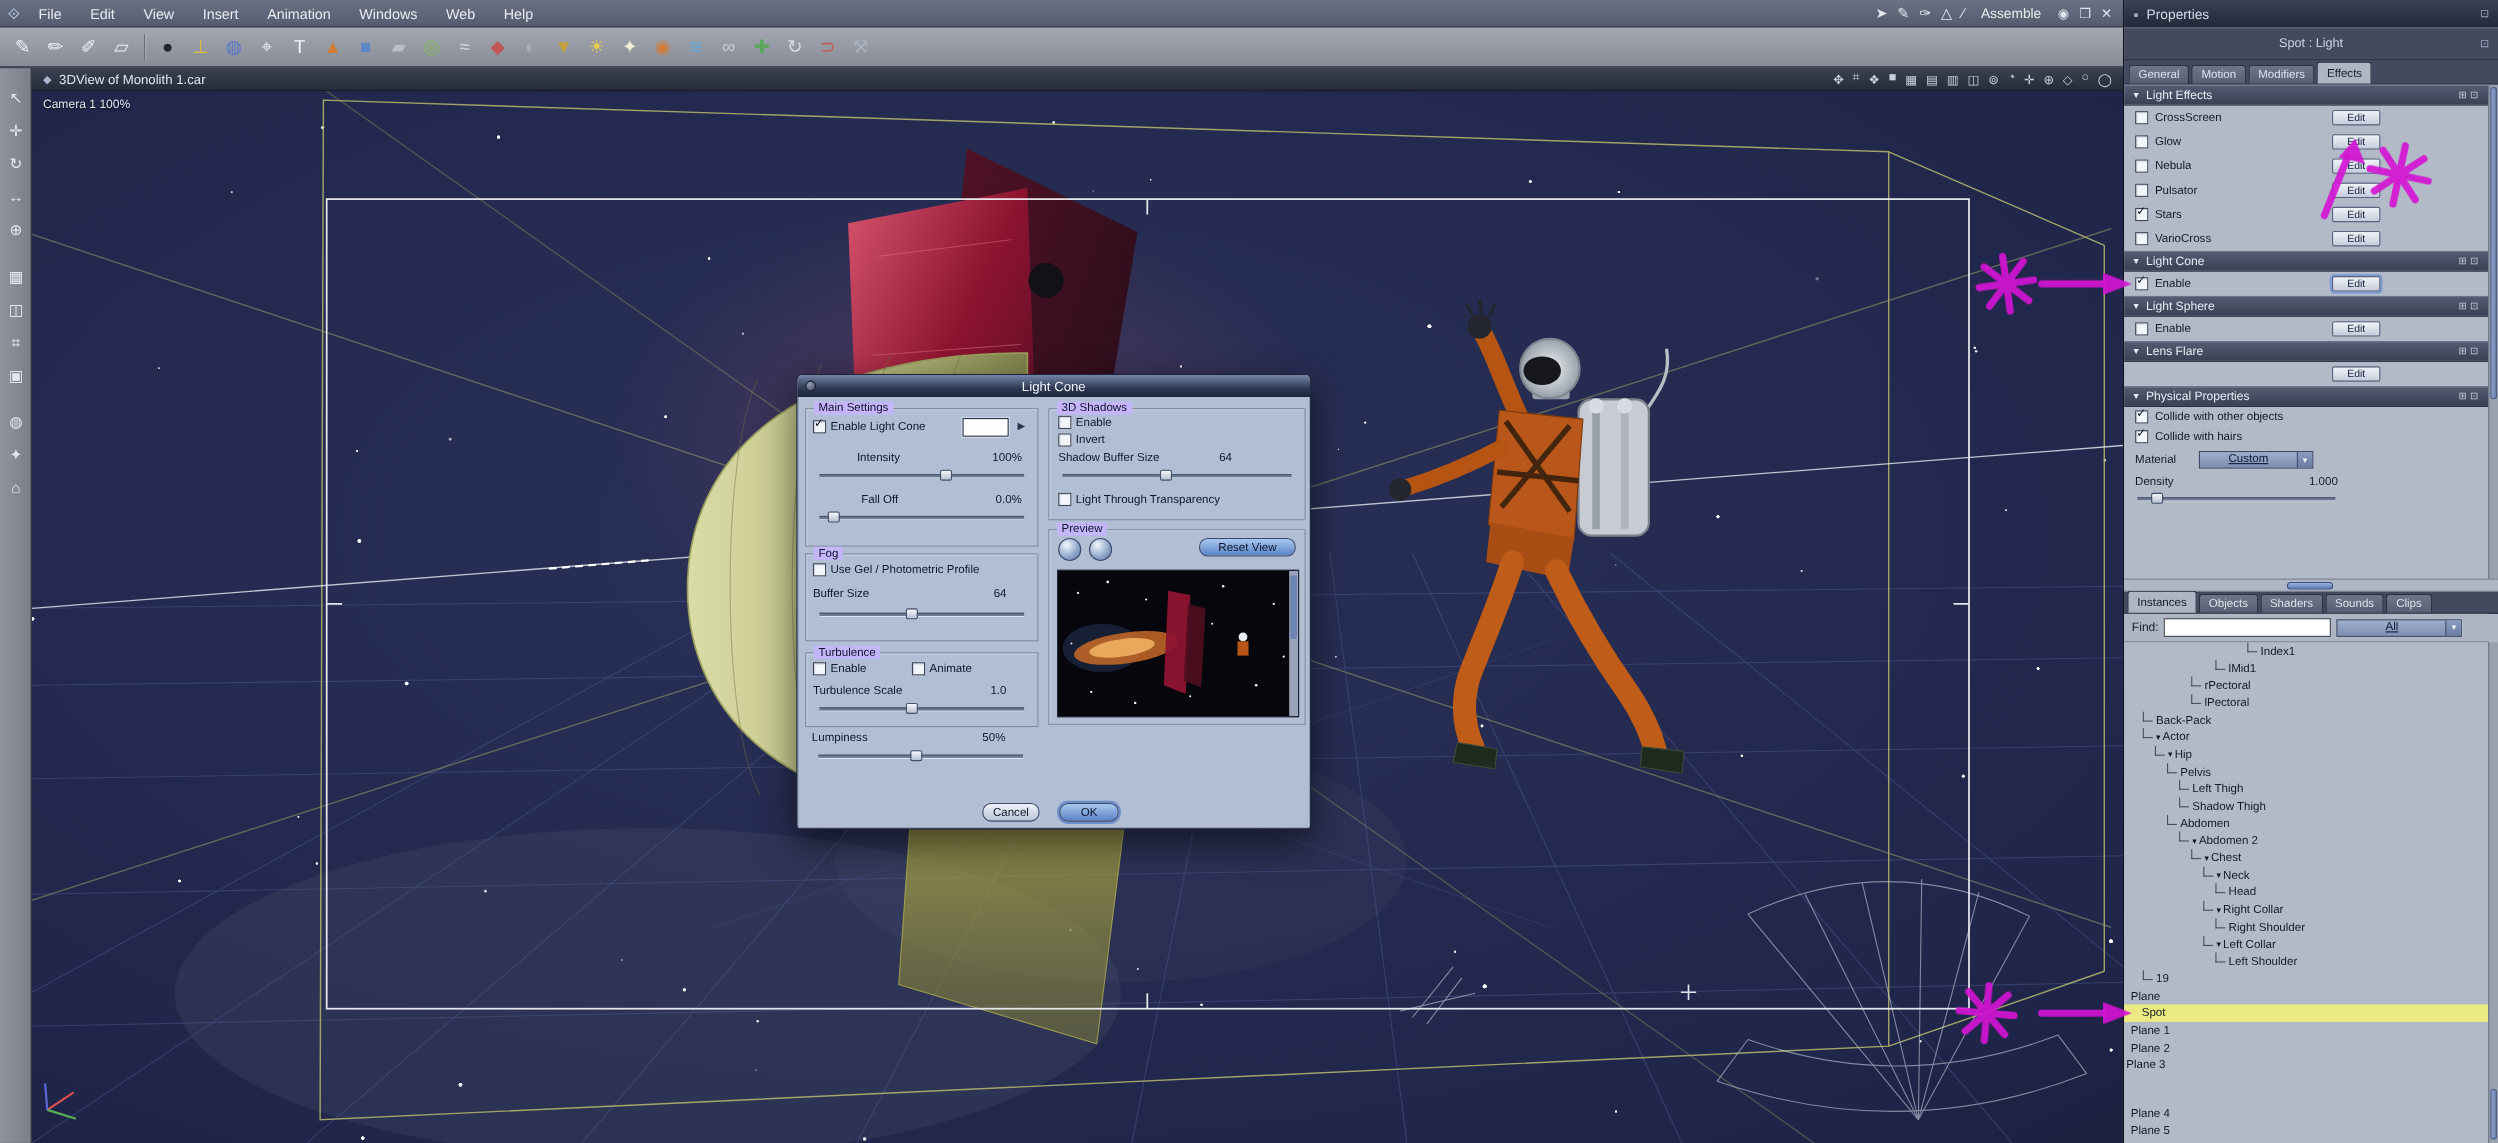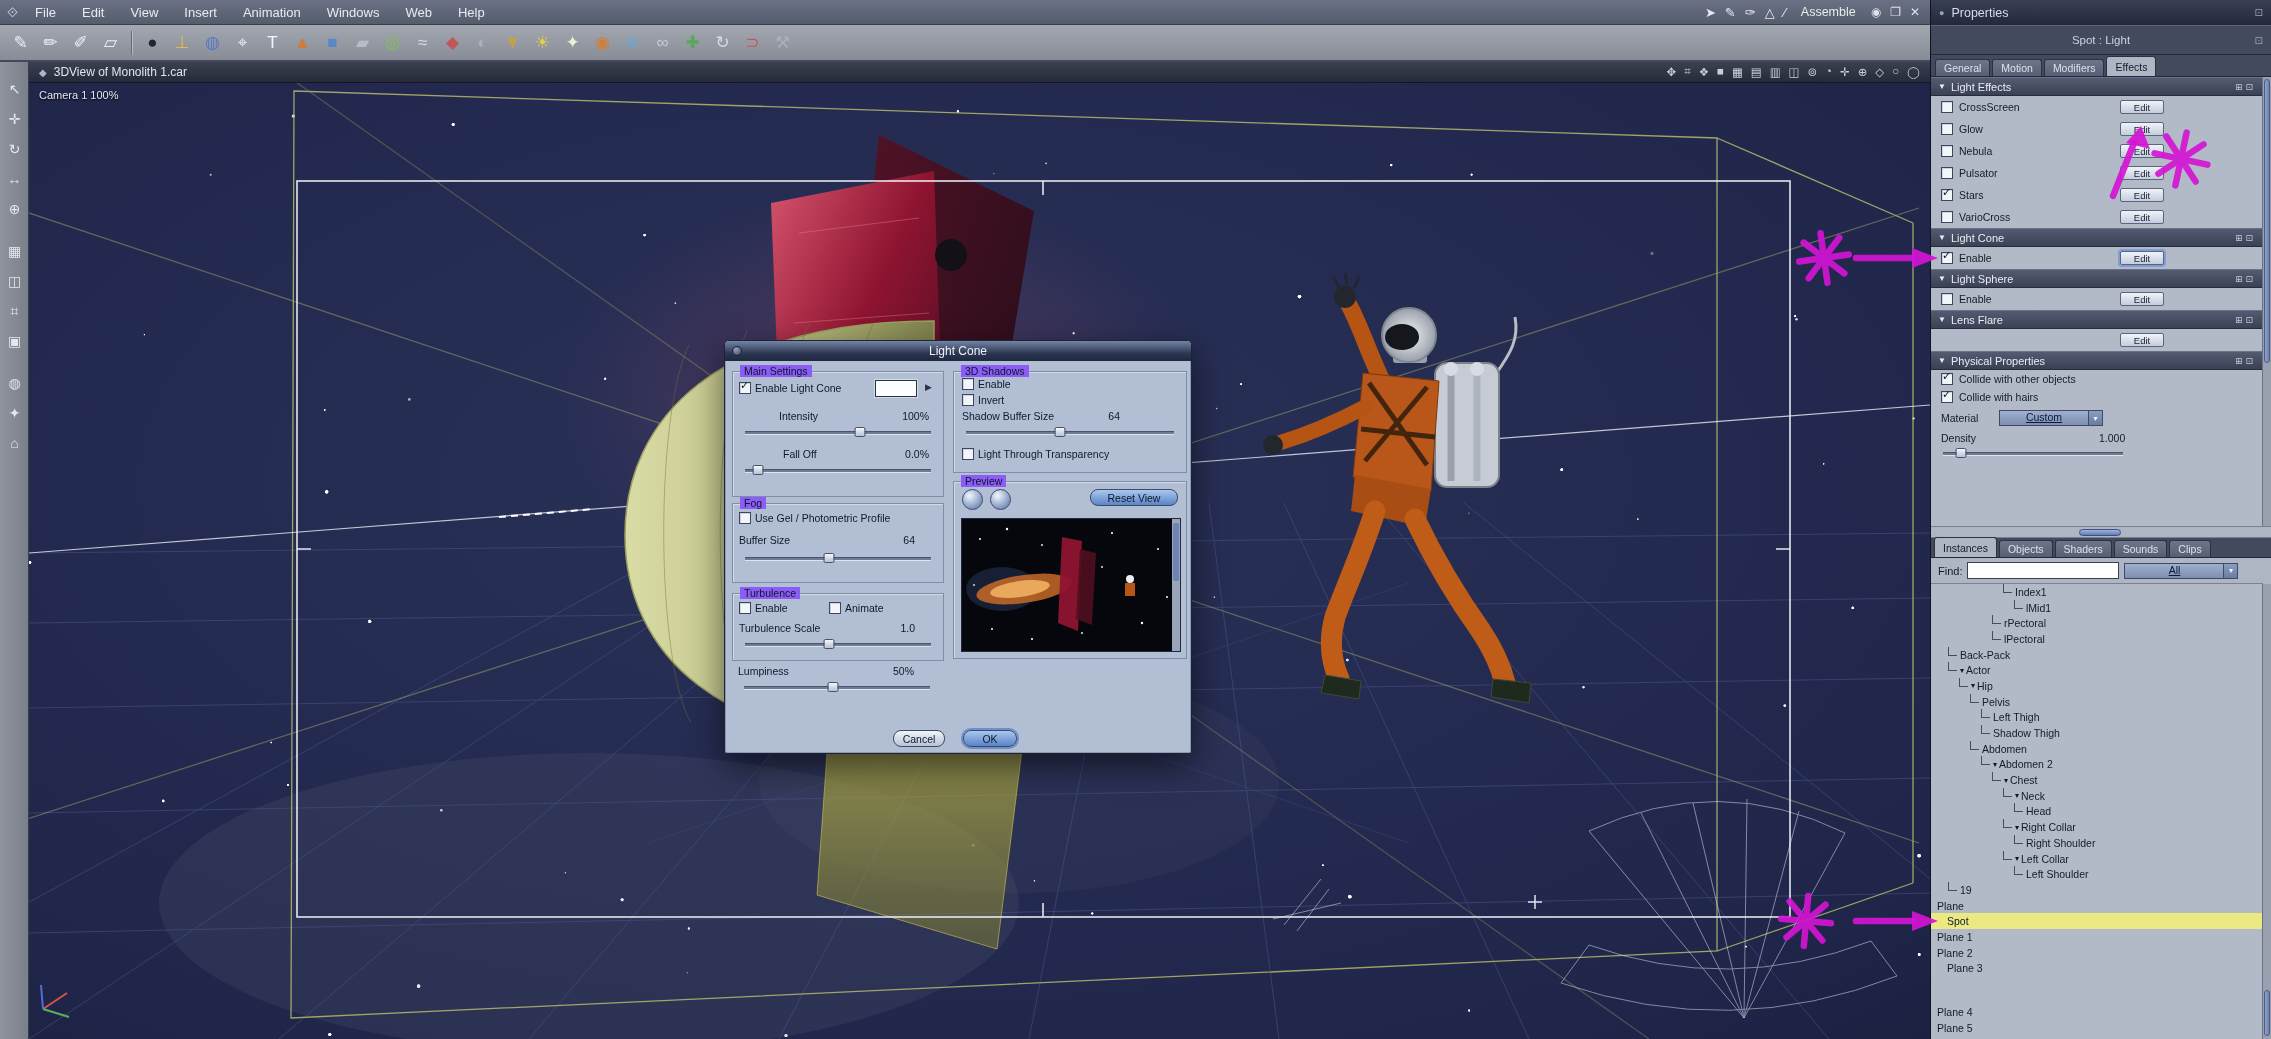--- a/index.html
+++ b/index.html
@@ -44,21 +44,21 @@
   .dialog{position:absolute;left:724px;top:340px;width:468px;height:414px;
     background:#b1bed4;border:1px solid #1c2334;border-radius:5px 5px 3px 3px;
     box-shadow:0 12px 34px rgba(0,0,0,.55), inset 0 0 0 1px #8c9ab4;
     font-size:10.5px;color:#10182a;z-index:10;box-sizing:border-box;}
   .dtitle{height:20px;background:linear-gradient(#7384a6,#2c3650 62%,#1e2740);
     border-radius:4px 4px 0 0;color:#eef1f8;display:flex;align-items:center;justify-content:center;
     font-size:12px;position:relative;}
   .dclose{position:absolute;left:7px;top:5px;width:10px;height:10px;border-radius:50%;
     background:radial-gradient(circle at 35% 30%,#97a1b8,#39415a);border:1px solid #1b2234;box-sizing:border-box;}
   .gbox{position:absolute;border:1px solid #7f8da7;box-shadow:inset 1px 1px 0 rgba(250,252,255,.45);}
-  .glabel{position:absolute;top:-7px;left:7px;background:#8b5cf6;padding:0 4px;font-size:10.5px;color:#0f1626;white-space:nowrap;}
+  .glabel{position:absolute;top:-7px;left:7px;background:#c4b5fd;padding:0 4px;font-size:10.5px;color:#0f1626;white-space:nowrap;}
   .cbrow{position:absolute;display:flex;align-items:center;gap:4px;text-align:center;}
   .cblab{white-space:nowrap;}
   .cb{position:relative;width:10px;height:10px;background:#f2f5fa;border:1px solid #3e4658;
     box-shadow:inset 1px 1px 0 #ccd5e3;flex:none;box-sizing:content-box;}
   .cb.on::after{content:"✓";position:absolute;left:0;top:-3px;font-size:11px;line-height:11px;color:#0e1422;font-weight:bold;}
   .radio{width:10px;height:10px;border-radius:50%;background:#f2f5fa;border:1px solid #3e4658;position:relative;flex:none;}
   .radio.on::after{content:"";position:absolute;left:2px;top:2px;width:5px;height:5px;border-radius:50%;background:#0e1e3a;}
   .valrow{display:flex;align-items:center;height:12px;font-size:10.5px;padding-right:14px;}
   .vval{margin-left:auto;}
   .slider{position:relative;height:12px;}
@@ -906,21 +906,21 @@
     <div class="findrow">
       <span class="flab">Find:</span>
       <input class="findinput" value="" style="">
       <div class="dropdown" style="width:114px">
         <span class="ddtext">All</span>
         <span class="ddarrow">▾</span>
       </div>
     </div>
 
     <div class="tree" id="tree">
-        <div class="trow" style="padding-left: 72px;">
+        <div class="trow" style="padding-left: 112px;">
           <span class="elbow"></span>
           <span class="tlabel">Index1</span>
         </div>
         <div class="trow" style="padding-left: 83px;">
           <span class="elbow"></span>
           <span class="tlabel">lMid1</span>
         </div>
         <div class="trow" style="padding-left: 61px;">
           <span class="elbow"></span>
           <span class="tlabel">rPectoral</span>
@@ -1005,21 +1005,21 @@
         </div>
         <div class="trow sel" style="padding-left: 16px;">
           <span class="tlabel">Spot</span>
         </div>
         <div class="trow" style="padding-left: 6px;">
           <span class="tlabel">Plane 1</span>
         </div>
         <div class="trow" style="padding-left: 6px;">
           <span class="tlabel">Plane 2</span>
         </div>
-        <div class="trow" style="padding-left: 16px;">
+        <div class="trow" style="padding-left: 2px;">
           <span class="tlabel">Plane 3</span>
         </div>
         <div class="trow" style="padding-left: 6px; margin-top: 28px;">
           <span class="tlabel">Plane 4</span>
         </div>
         <div class="trow" style="padding-left: 6px;">
           <span class="tlabel">Plane 5</span>
         </div>
       </div>
     <div class="vsb" style="top:584px;height:455px">

